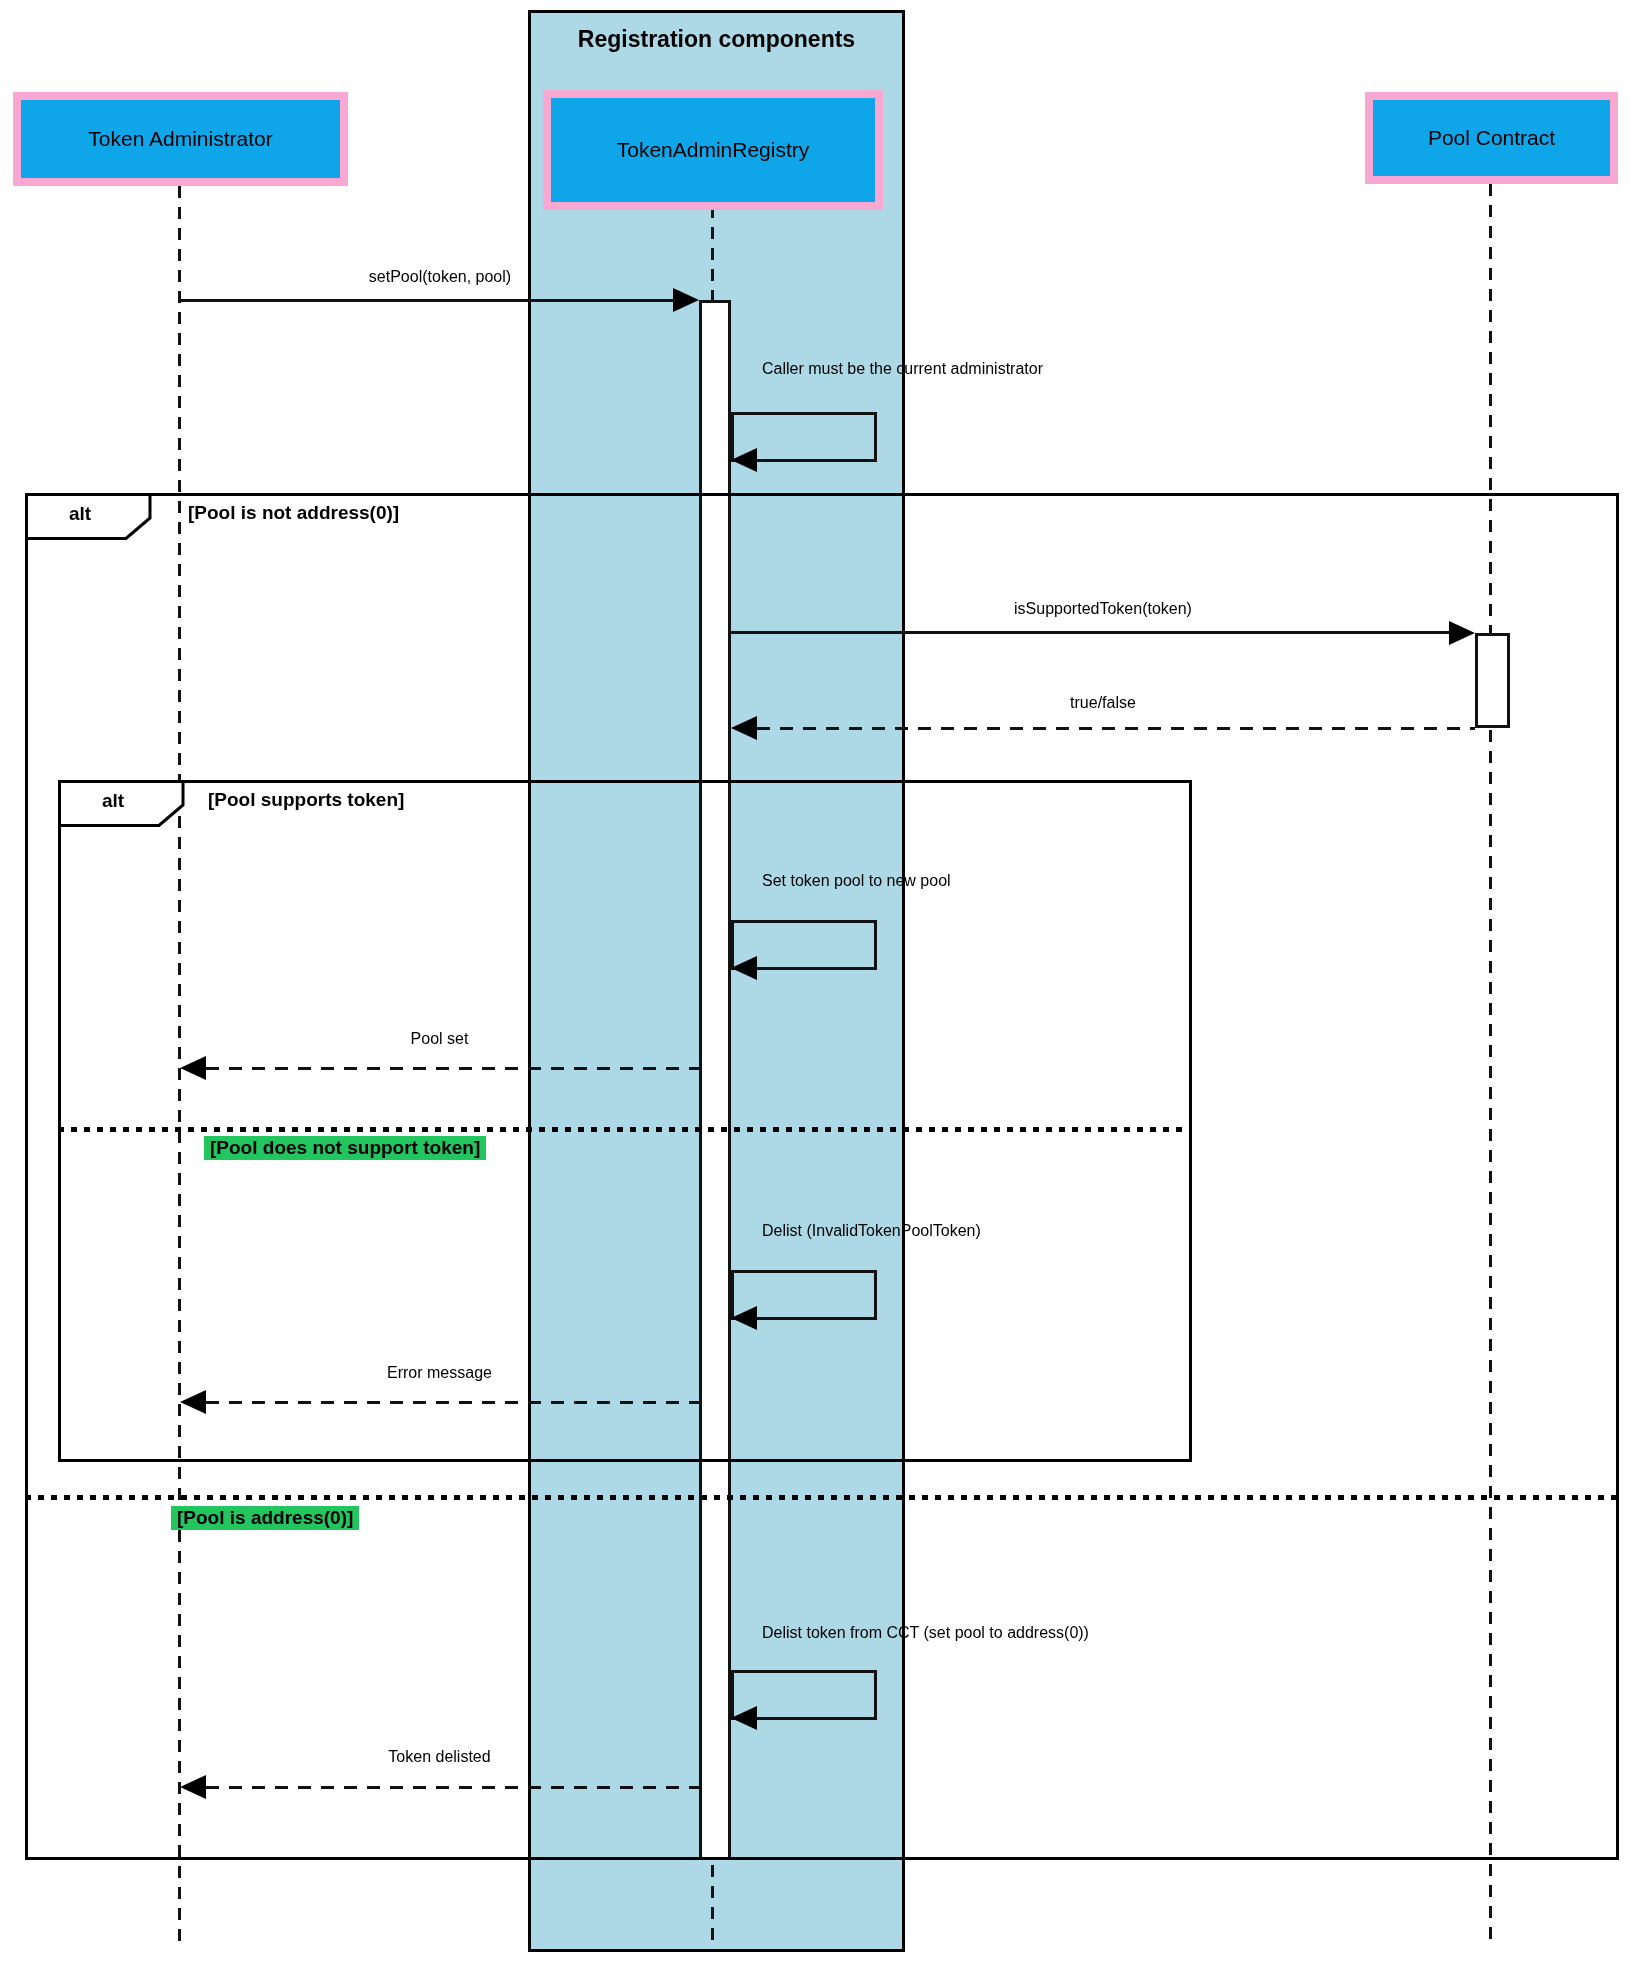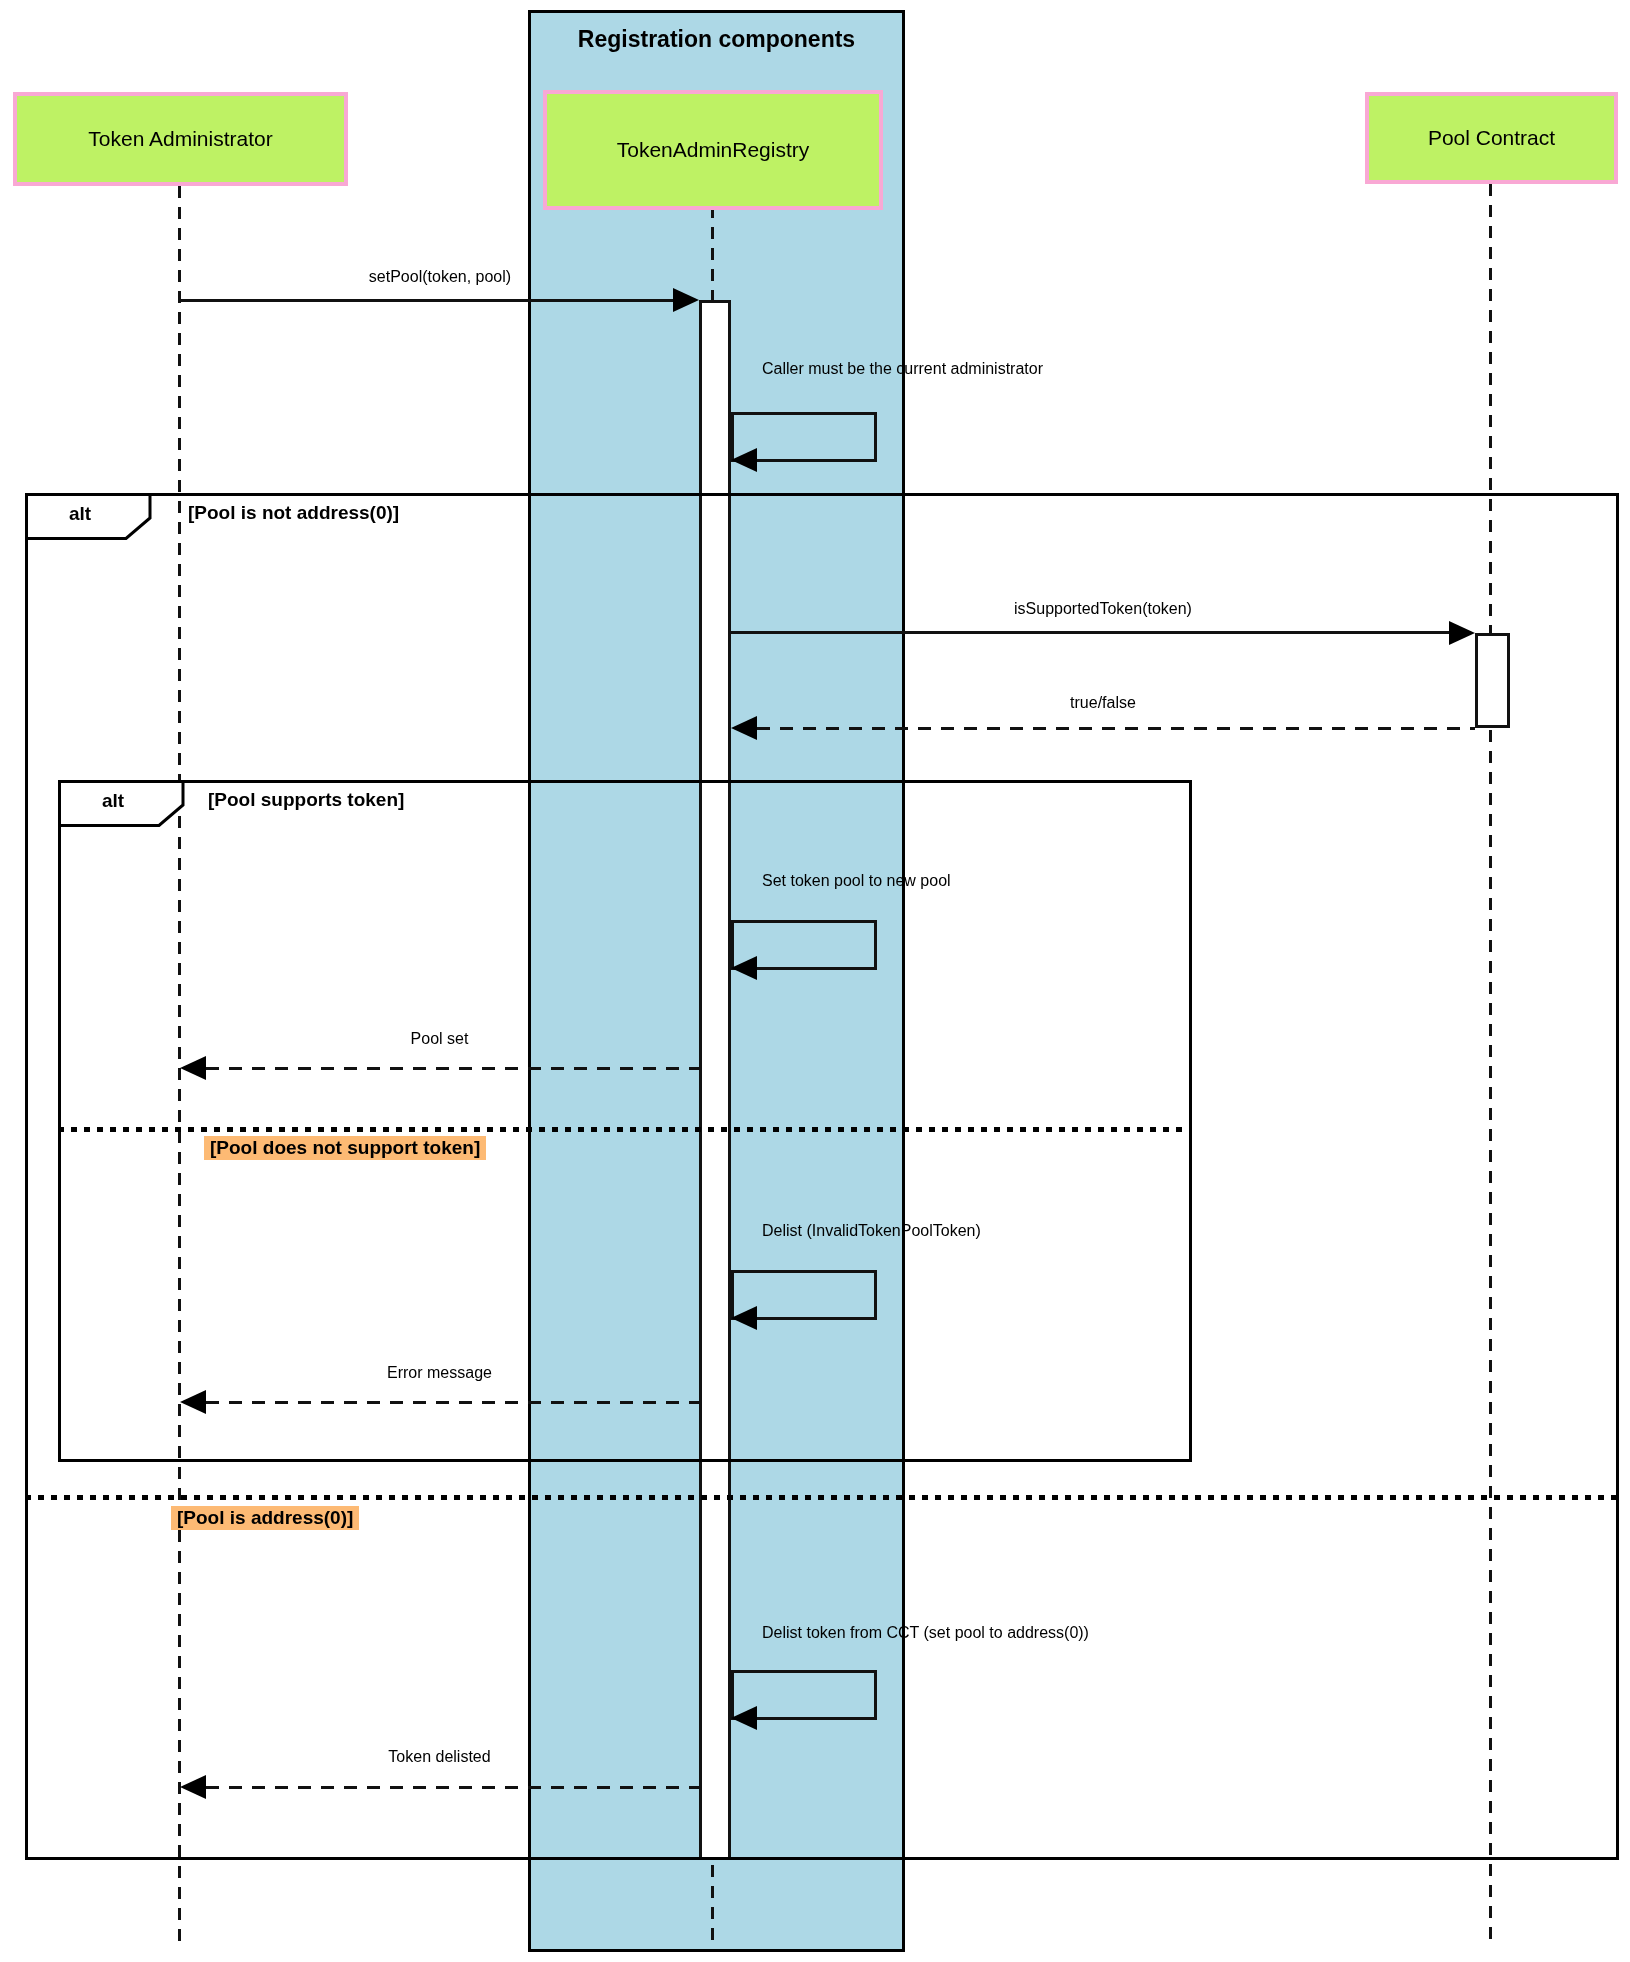--- a/index.html
+++ b/index.html
@@ -6,21 +6,21 @@
   .canvas{
     position:relative;width:1630px;height:1962px;background:#ffffff;overflow:hidden;
     font-family:"Liberation Sans", sans-serif;color:#000;
   }
   
   .band{position:absolute;left:528px;top:10px;width:377px;height:1942px;
     background:#add8e6;border:3px solid #000;box-sizing:border-box;z-index:1;}
   .band-title{position:absolute;left:528px;top:26px;width:377px;text-align:center;
     font-size:23px;font-weight:bold;z-index:2;}
   
-  .actor{position:absolute;background:#bef264;border:4px solid #f9a8d4;box-sizing:border-box;
+  .actor{position:absolute;background:#0ea5e9;border:8px solid #f9a8d4;box-sizing:border-box;
     display:flex;align-items:center;justify-content:center;font-size:21px;z-index:4;}
   .actor-ta{left:13px;top:92px;width:335px;height:94px;}
   .actor-tar{left:543px;top:90px;width:340px;height:120px;}
   .actor-pc{left:1365px;top:92px;width:253px;height:92px;}
   
   .lifeline{position:absolute;width:3px;z-index:2;
     background:repeating-linear-gradient(180deg,#111 0 12px,transparent 12px 21px);}
   .ll-ta{left:178px;top:186px;height:1762px;}
   .ll-tar{left:711px;top:185px;height:1763px;}
   .ll-pc{left:1489px;top:184px;height:1764px;}
@@ -32,21 +32,21 @@
   .frame{position:absolute;border:3px solid #000;box-sizing:border-box;z-index:5;}
   .frame-outer{left:25px;top:493px;width:1594px;height:1367px;}
   .frame-inner{left:58px;top:780px;width:1134px;height:682px;}
   .pentagon{position:absolute;z-index:6;}
   .pent-outer{left:25px;top:493px;}
   .pent-inner{left:58px;top:780px;}
   .operator{position:absolute;z-index:7;font-size:19px;font-weight:bold;width:100px;text-align:center;}
   .op-outer{left:30px;top:503px;}
   .op-inner{left:63px;top:790px;}
   .guard{position:absolute;z-index:7;font-size:19px;font-weight:bold;white-space:nowrap;}
-  .guard-bg{background:#fdba74;padding:1px 6px;}
+  .guard-bg{background:#22c55e;padding:1px 6px;}
   .g-outer-1{left:188px;top:502px;}
   .g-inner-1{left:208px;top:789px;}
   .g-inner-2{left:204px;top:1136px;}
   .g-outer-2{left:171px;top:1506px;}
   
   .divider{position:absolute;height:5px;z-index:6;
     background:repeating-linear-gradient(90deg,#000 0 6px,transparent 6px 13px);}
   .div-inner{left:58px;top:1127px;width:1134px;}
   .div-outer{left:25px;top:1495px;width:1594px;}
   

